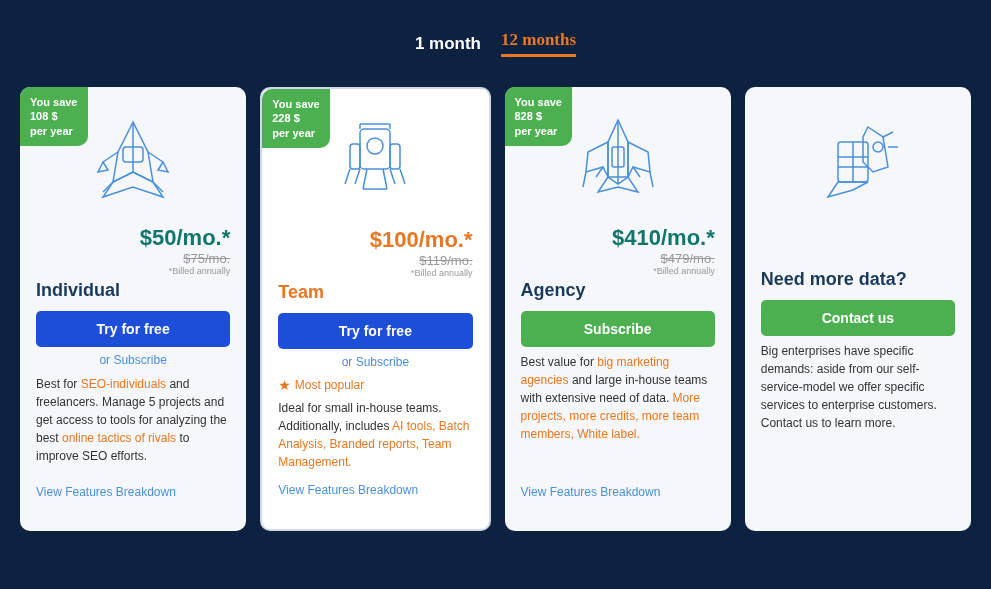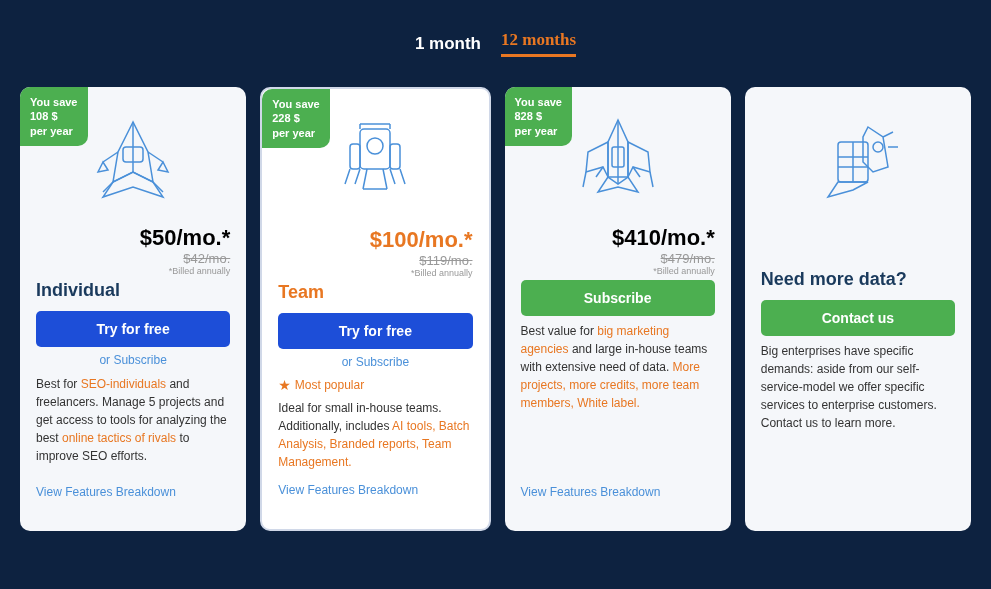--- a/index.html
+++ b/index.html
@@ -93,21 +93,21 @@
     }
 
     .price-section {
       text-align: right;
       margin-bottom: 4px;
     }
 
     .price-current {
       font-size: 22px;
       font-weight: bold;
-      color: #000000;
+      color: #0f766e;
     }
 
     .price-current.highlighted {
       color: #e87722;
     }
 
     .price-original {
       font-size: 13px;
       color: #999;
       text-decoration: line-through;
@@ -232,21 +232,21 @@
           <line x1="65" y1="40" x2="80" y2="50"></line>
           <polygon points="20,50 15,60 25,58"></polygon>
           <polygon points="80,50 85,60 75,58"></polygon>
           <line x1="30" y1="70" x2="20" y2="80"></line>
           <line x1="70" y1="70" x2="80" y2="80"></line>
         </g>
       </svg>
     </div>
     <div class="price-section">
       <div class="price-current">$50/mo.*</div>
-      <div class="price-original">$42/mo.</div>
+      <div class="price-original">$75/mo.</div>
       <div class="billed-annually">*Billed annually</div>
     </div>
     <div class="plan-name">Individual</div>
     <button class="btn-try">Try for free</button>
     <div class="or-subscribe">or Subscribe</div>
     <p class="card-description">Best for <span class="highlight">SEO-individuals</span> and freelancers. Manage 5 projects and get access to tools for analyzing the best <span class="highlight">online tactics of rivals</span> to improve SEO efforts.</p>
     <a class="view-features">View Features Breakdown</a>
   </div>
 
   <div class="card highlighted">
@@ -300,20 +300,21 @@
           <line x1="35" y1="55" x2="28" y2="65"></line>
           <line x1="65" y1="55" x2="72" y2="65"></line>
         </g>
       </svg>
     </div>
     <div class="price-section">
       <div class="price-current">$410/mo.*</div>
       <div class="price-original">$479/mo.</div>
       <div class="billed-annually">*Billed annually</div>
     </div>
+    <div class="plan-name">Agency</div>
     <button class="btn-subscribe">Subscribe</button>
     <p class="card-description">Best value for <span class="highlight">big marketing agencies</span> and large in-house teams with extensive need of data. <span class="highlight">More projects, more credits, more team members, White label.</span></p>
     <a class="view-features">View Features Breakdown</a>
   </div>
 
   <div class="card">
     <div class="card-image">
       <svg class="ship-svg" viewBox="0 0 100 100" fill="none" xmlns="http://www.w3.org/2000/svg">
         <g stroke="#4a90d9" stroke-width="1.5" fill="none">
           <polygon points="60,15 75,25 80,55 65,60 55,50 55,25"></polygon>

